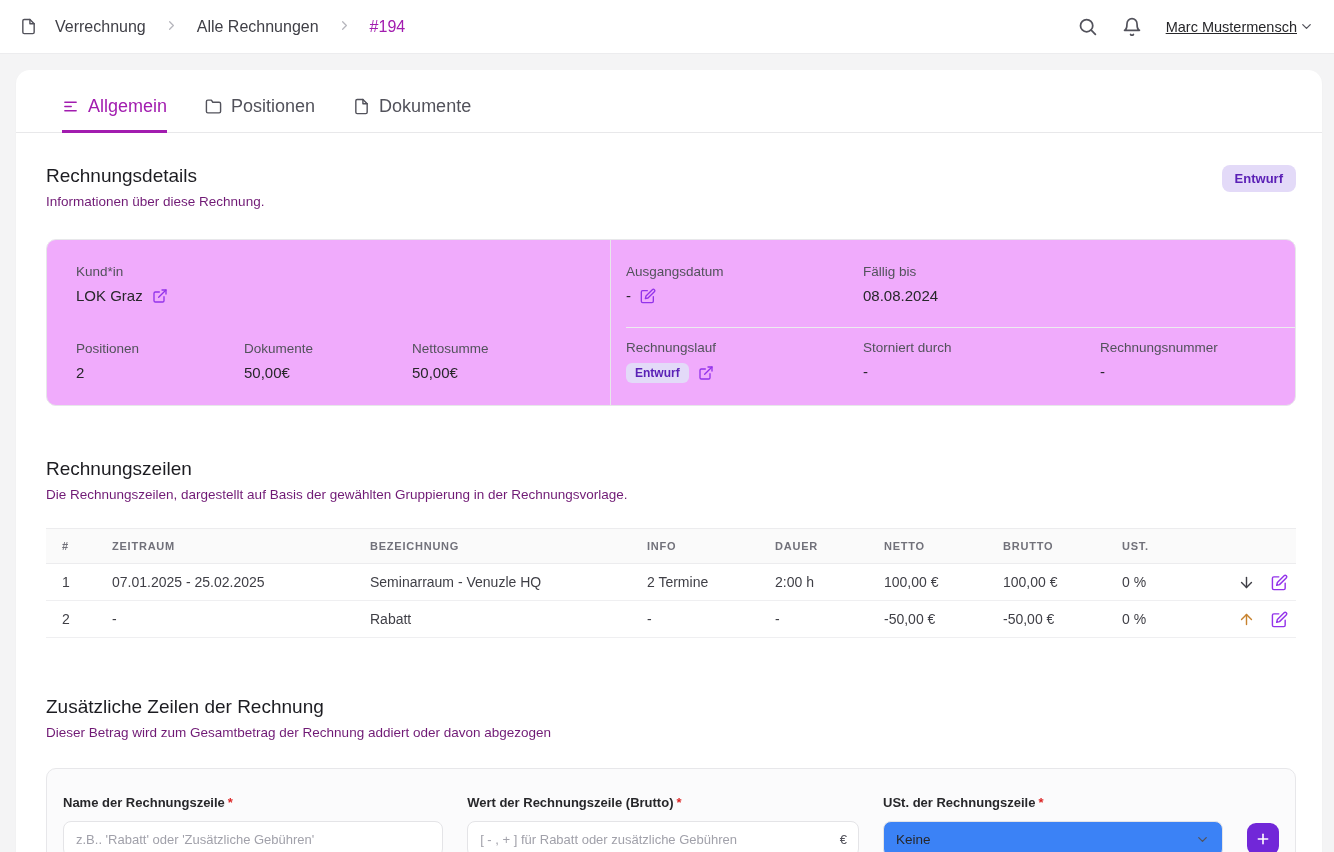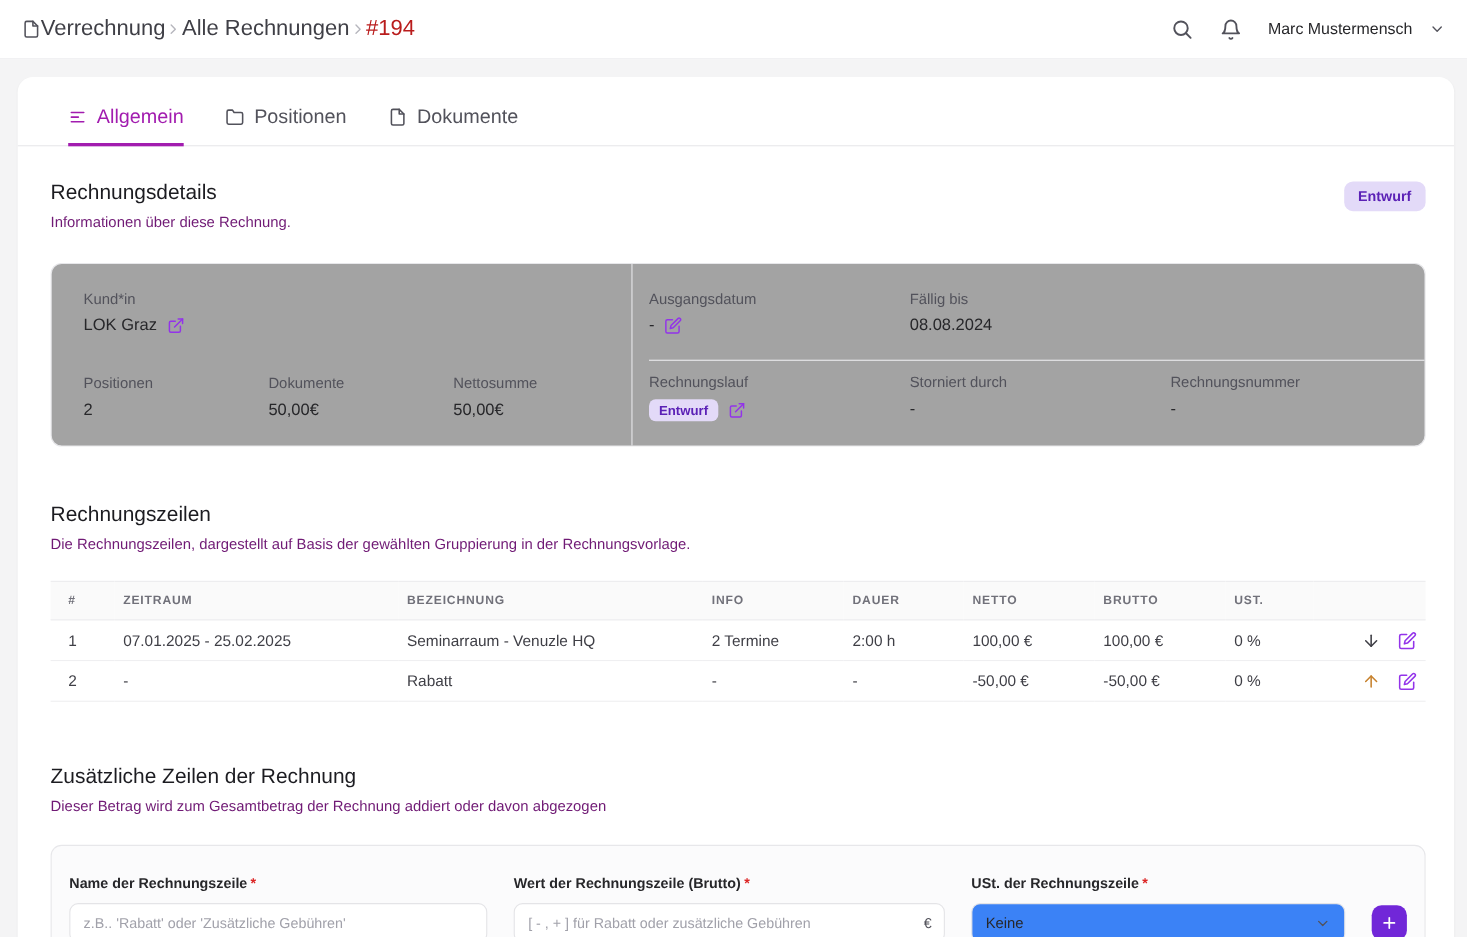--- a/index.html
+++ b/index.html
@@ -10,28 +10,28 @@
     background:#ffffff; color:#27272a;
   }
   svg { display:block; }
 
   
   .topbar {
     height:54px; background:#fff; border-bottom:1px solid #ececee;
     display:flex; align-items:center; justify-content:space-between;
     padding:0 20px;
   }
-  .breadcrumb { display:flex; align-items:center; font-size:20px; color:#3f3f46; }
+  .breadcrumb { display:flex; align-items:flex-start; gap:18px; font-size:16px; color:#3f3f46; }
   .crumb { cursor:pointer; }
-  .crumb-current { color:#b91c1c; }
+  .crumb-current { color:#a21caf; }
   .crumb-sep { color:#b6b6bd; }
   .bc-icon { color:#52525b; }
   .topbar-right { display:flex; align-items:center; gap:24px; }
   .icon-btn { color:#52525b; cursor:pointer; background:none; border:none; padding:0; }
-  .user-menu { display:flex; align-items:center; gap:15px; font-size:14.5px; color:#27272a; cursor:pointer; }
+  .user-menu { display:flex; align-items:center; gap:2px; font-size:14.5px; color:#27272a; cursor:pointer;text-decoration:underline; }
   .user-menu .chev { color:#52525b; }
 
   
   .page { background:#f4f4f5; height:798px; padding:16px 12px 0 16px; }
   .card {
     background:#fff; border-radius:14px 14px 0 0; height:100%;
     padding:0 26px 0 30px; box-shadow:0 1px 2px rgba(0,0,0,.04);
     overflow:hidden;
   }
 
@@ -45,21 +45,21 @@
   .section-head { display:flex; justify-content:space-between; align-items:flex-start; margin-top:32px; }
   .section-title { font-size:19px; font-weight:500; color:#1c1c21; margin:0; }
   .section-sub { font-size:13.5px; color:#701a75; margin:7px 0 0 0; }
   .badge {
     background:#e3daf8; color:#5b21b6; font-size:13px; font-weight:700;
     padding:6px 13px; border-radius:8px; white-space:nowrap;
   }
   .badge-sm { background:#e3daf8; color:#5b21b6; font-size:12px; font-weight:700; padding:3px 9px; border-radius:6px; }
 
   
-  .details-card { margin-top:30px; border:1px solid #e7e7ea; background:#a3a3a3; border-radius:10px; display:flex; }
+  .details-card { margin-top:30px; border:1px solid #e7e7ea; background:#f0abfc; border-radius:10px; display:flex;gap:36px; }
   .dc-left { width:527px; padding:24px 0 22px 29px; }
   .dc-right { flex:1; border-left:1px solid #e7e7ea; padding:24px 0 22px 15px; }
   .dc-row { height:64px; }
   .dc-grid3-l { display:grid; grid-template-columns:168px 168px 1fr; }
   .dc-grid3-r { display:grid; grid-template-columns:237px 237px 1fr; }
   .dc-right .dc-row:first-child { border-bottom:1px solid #ececee; }
   .dc-right .dc-row:last-child { padding-top:12px; height:auto; }
   .dc-left  .dc-row:last-child { padding-top:13px; height:auto; }
   .f-label { font-size:13.5px; color:#52525b; }
   .f-value { font-size:15px; color:#27272a; margin-top:8px; display:flex; align-items:center; gap:9px; }

